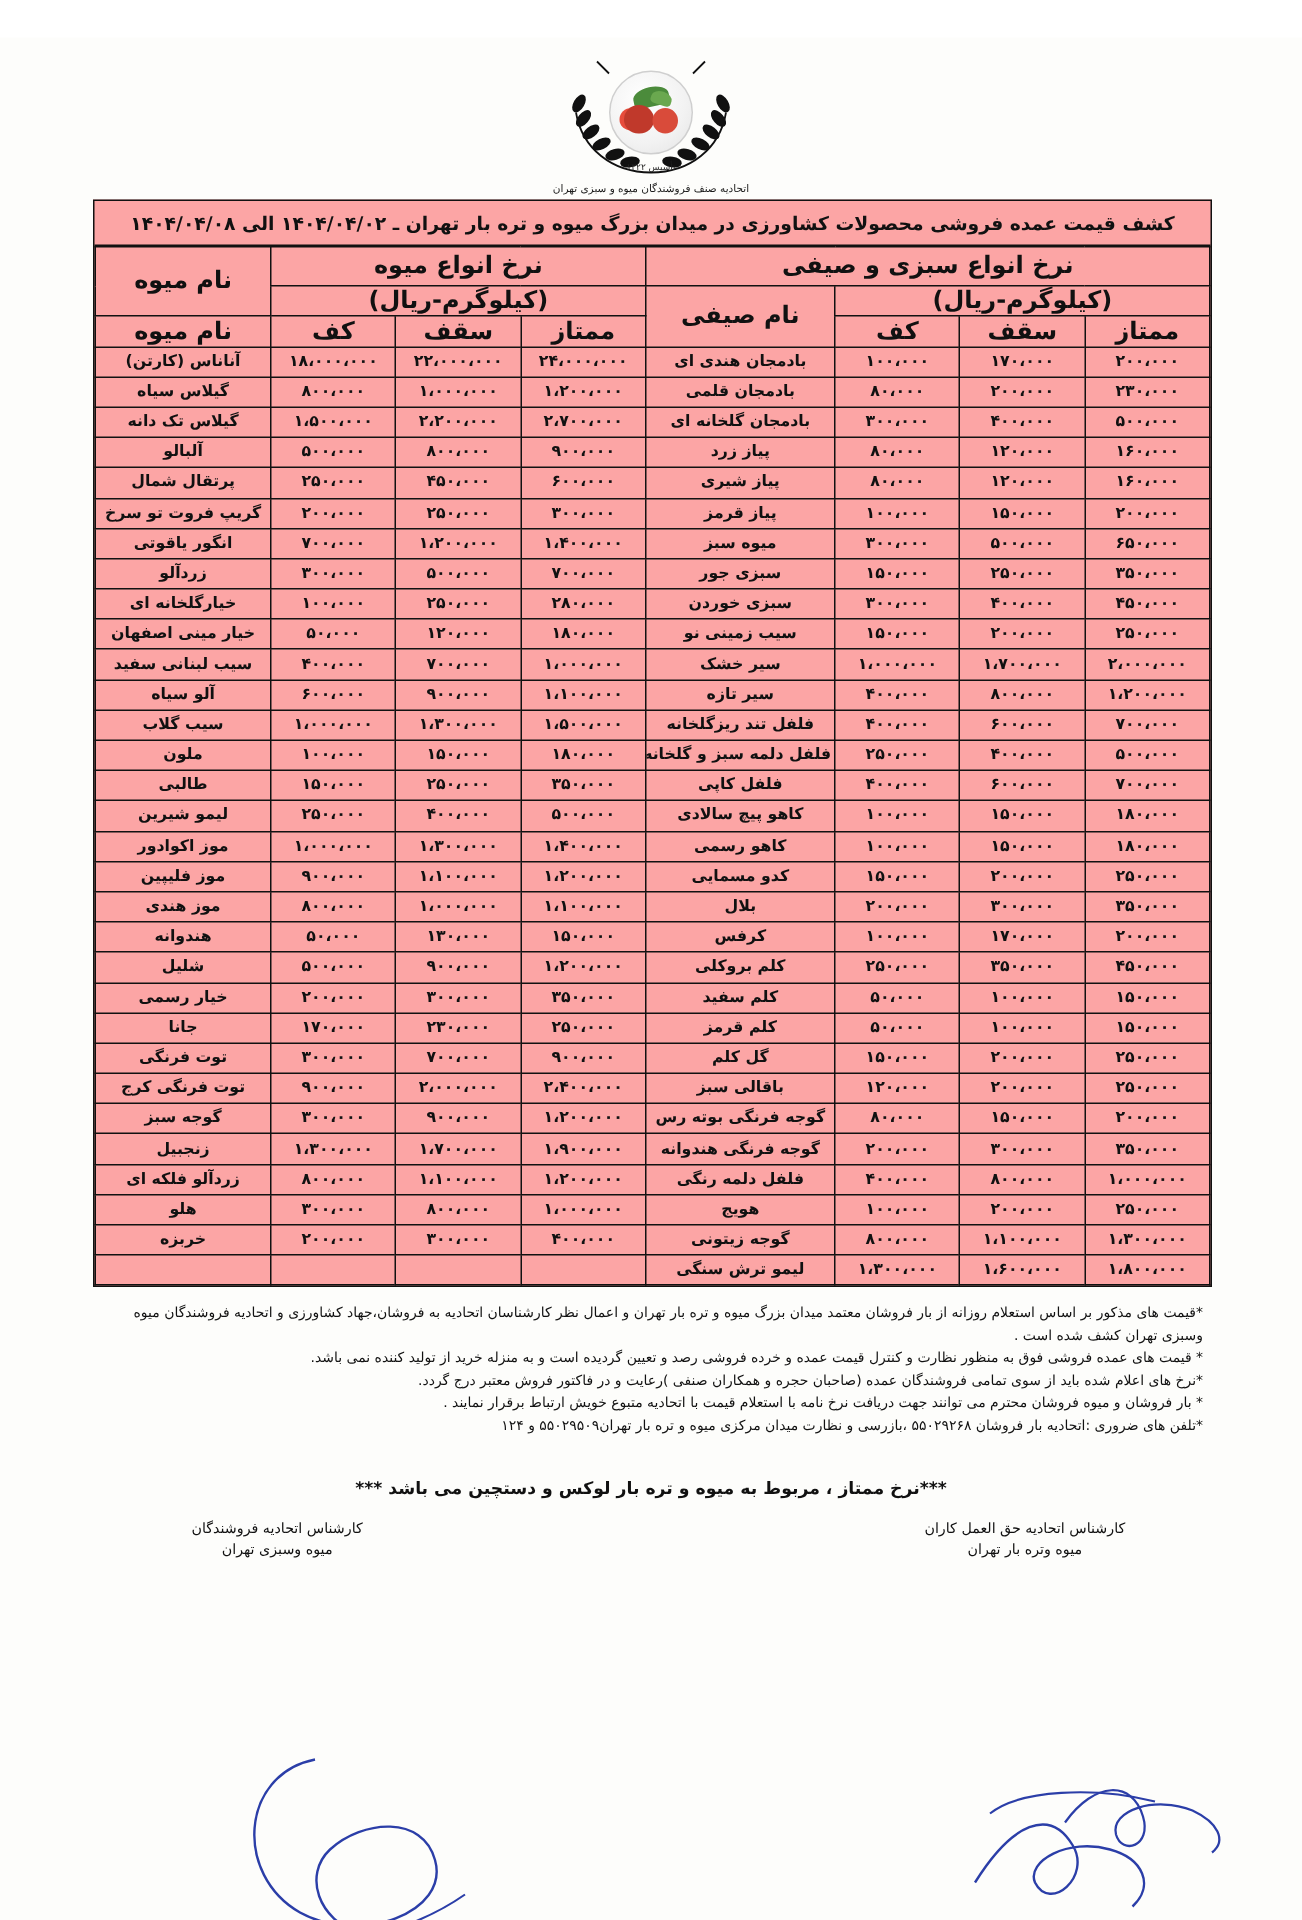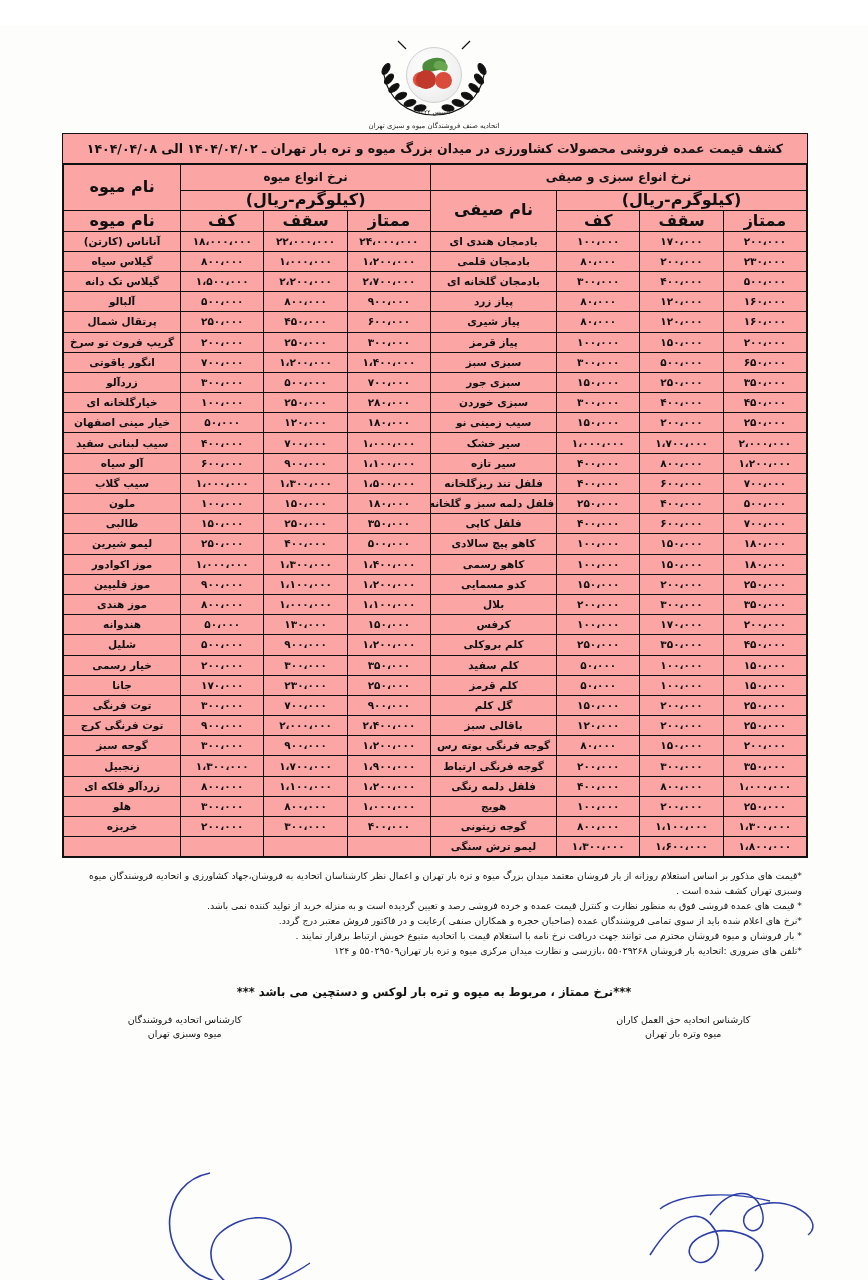--- a/index.html
+++ b/index.html
@@ -87,21 +87,21 @@
     border:1px solid #111;
     text-align:center;
     padding:1px 2px;
     height:17.2px;
     line-height:1.05;
     font-weight:bold;
     white-space:nowrap;
     overflow:hidden;
   }
   th{font-size:11px;}
-  .grp-head{font-size:12px;padding:4px 2px;text-align:center;}
+  .grp-head{font-size:16px;padding:4px 2px;text-align:center;}
   .sub-head{font-size:16px;}
   .name-col{font-size:10.5px;}
   .num{font-size:10.5px;letter-spacing:-.2px;}
   
   col.c-v-mom{width:74px}
   col.c-v-sag{width:74px}
   col.c-v-kaf{width:74px}
   col.c-v-name{width:112px}
   col.c-f-mom{width:74px}
   col.c-f-sag{width:74px}
@@ -268,21 +268,21 @@
             <td class="name-col">پیاز قرمز</td>
             <td class="num">۳۰۰،۰۰۰</td>
             <td class="num">۲۵۰،۰۰۰</td>
             <td class="num">۲۰۰،۰۰۰</td>
             <td class="name-col">گریپ فروت تو سرخ</td>
           </tr>
           <tr>
             <td class="num">۶۵۰،۰۰۰</td>
             <td class="num">۵۰۰،۰۰۰</td>
             <td class="num">۳۰۰،۰۰۰</td>
-            <td class="name-col">سبزی سبز</td>
+            <td class="name-col">میوه سبز</td>
             <td class="num">۱،۴۰۰،۰۰۰</td>
             <td class="num">۱،۲۰۰،۰۰۰</td>
             <td class="num">۷۰۰،۰۰۰</td>
             <td class="name-col">انگور یاقوتی</td>
           </tr>
           <tr>
             <td class="num">۳۵۰،۰۰۰</td>
             <td class="num">۲۵۰،۰۰۰</td>
             <td class="num">۱۵۰،۰۰۰</td>
             <td class="name-col">سبزی جور</td>
@@ -468,21 +468,21 @@
             <td class="name-col">گوجه فرنگی بوته رس</td>
             <td class="num">۱،۲۰۰،۰۰۰</td>
             <td class="num">۹۰۰،۰۰۰</td>
             <td class="num">۳۰۰،۰۰۰</td>
             <td class="name-col">گوجه سبز</td>
           </tr>
           <tr>
             <td class="num">۳۵۰،۰۰۰</td>
             <td class="num">۳۰۰،۰۰۰</td>
             <td class="num">۲۰۰،۰۰۰</td>
-            <td class="name-col">گوجه فرنگی ارتباط</td>
+            <td class="name-col">گوجه فرنگی هندوانه</td>
             <td class="num">۱،۹۰۰،۰۰۰</td>
             <td class="num">۱،۷۰۰،۰۰۰</td>
             <td class="num">۱،۳۰۰،۰۰۰</td>
             <td class="name-col">زنجبیل</td>
           </tr>
           <tr>
             <td class="num">۱،۰۰۰،۰۰۰</td>
             <td class="num">۸۰۰،۰۰۰</td>
             <td class="num">۴۰۰،۰۰۰</td>
             <td class="name-col">فلفل دلمه رنگی</td>

